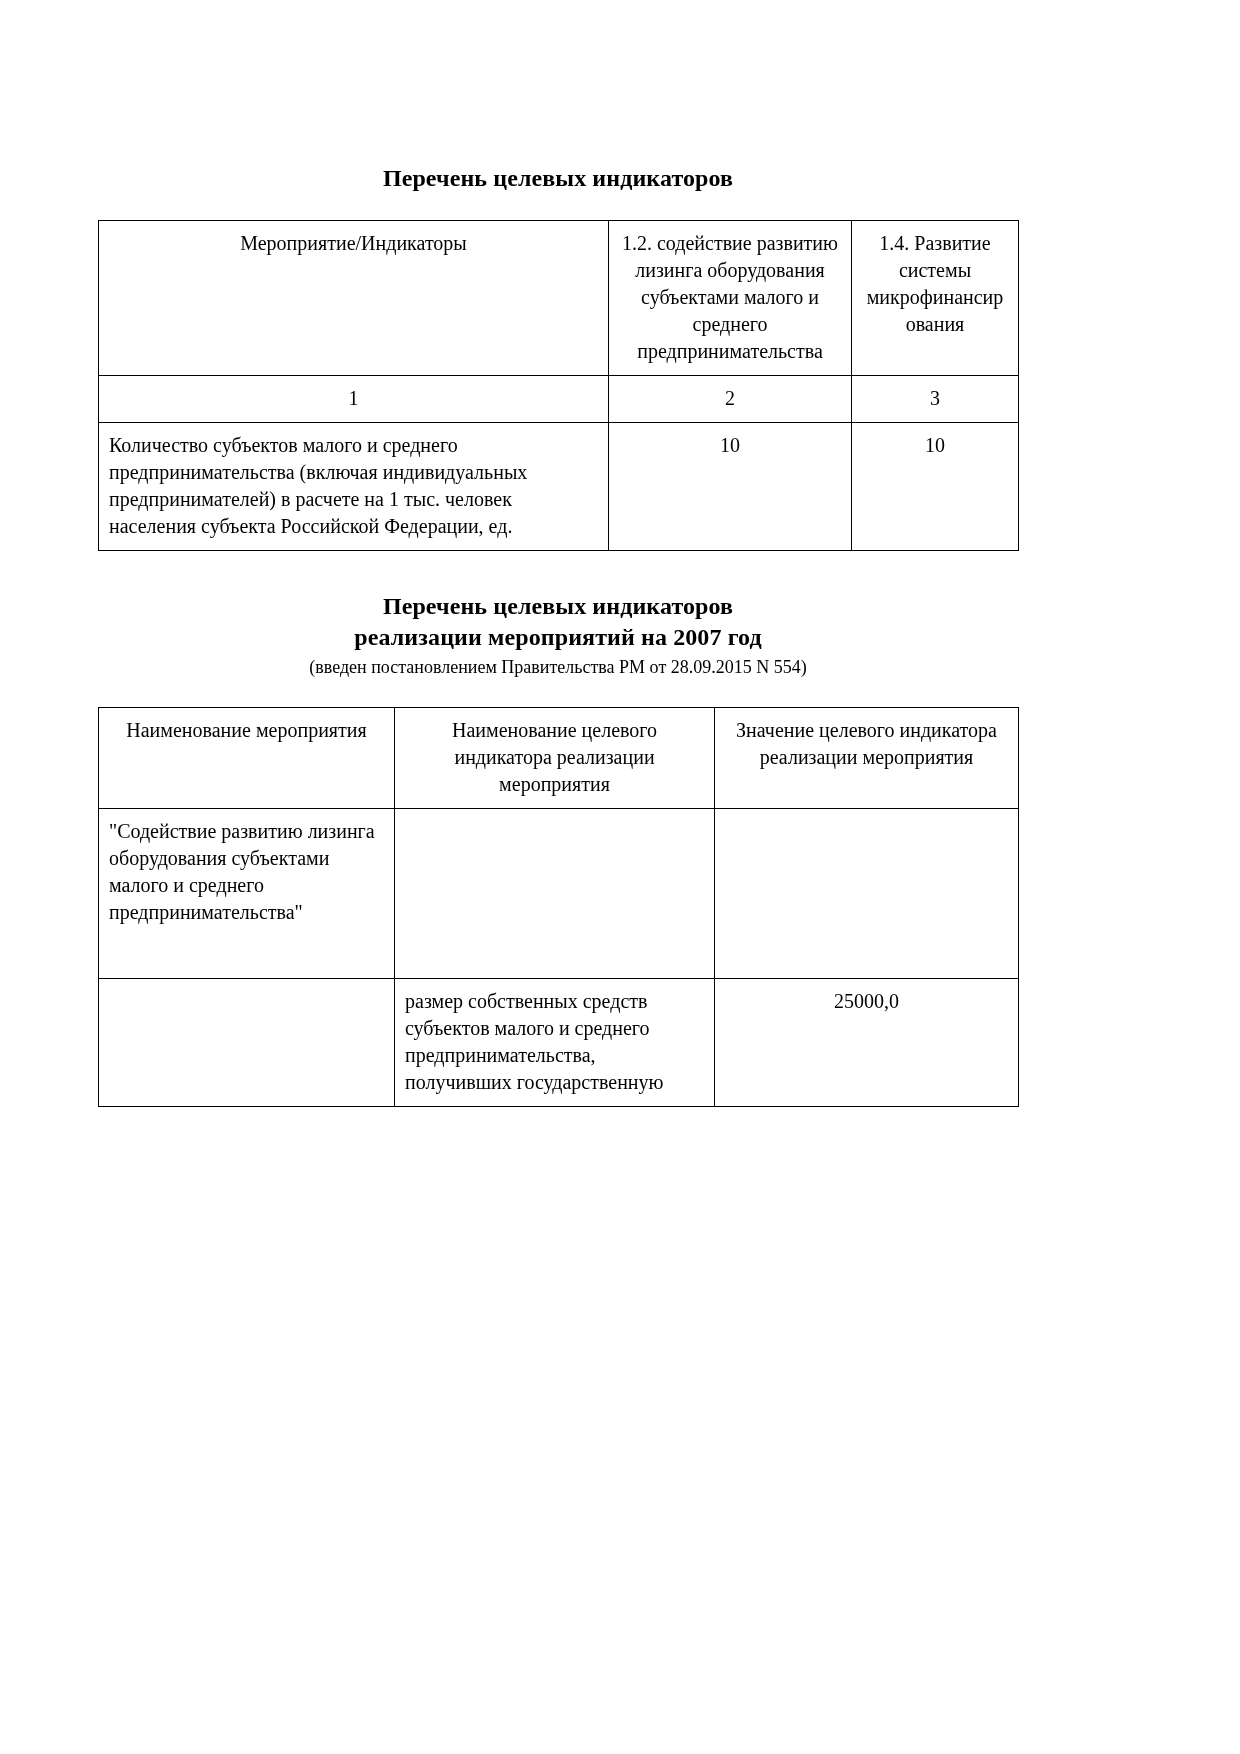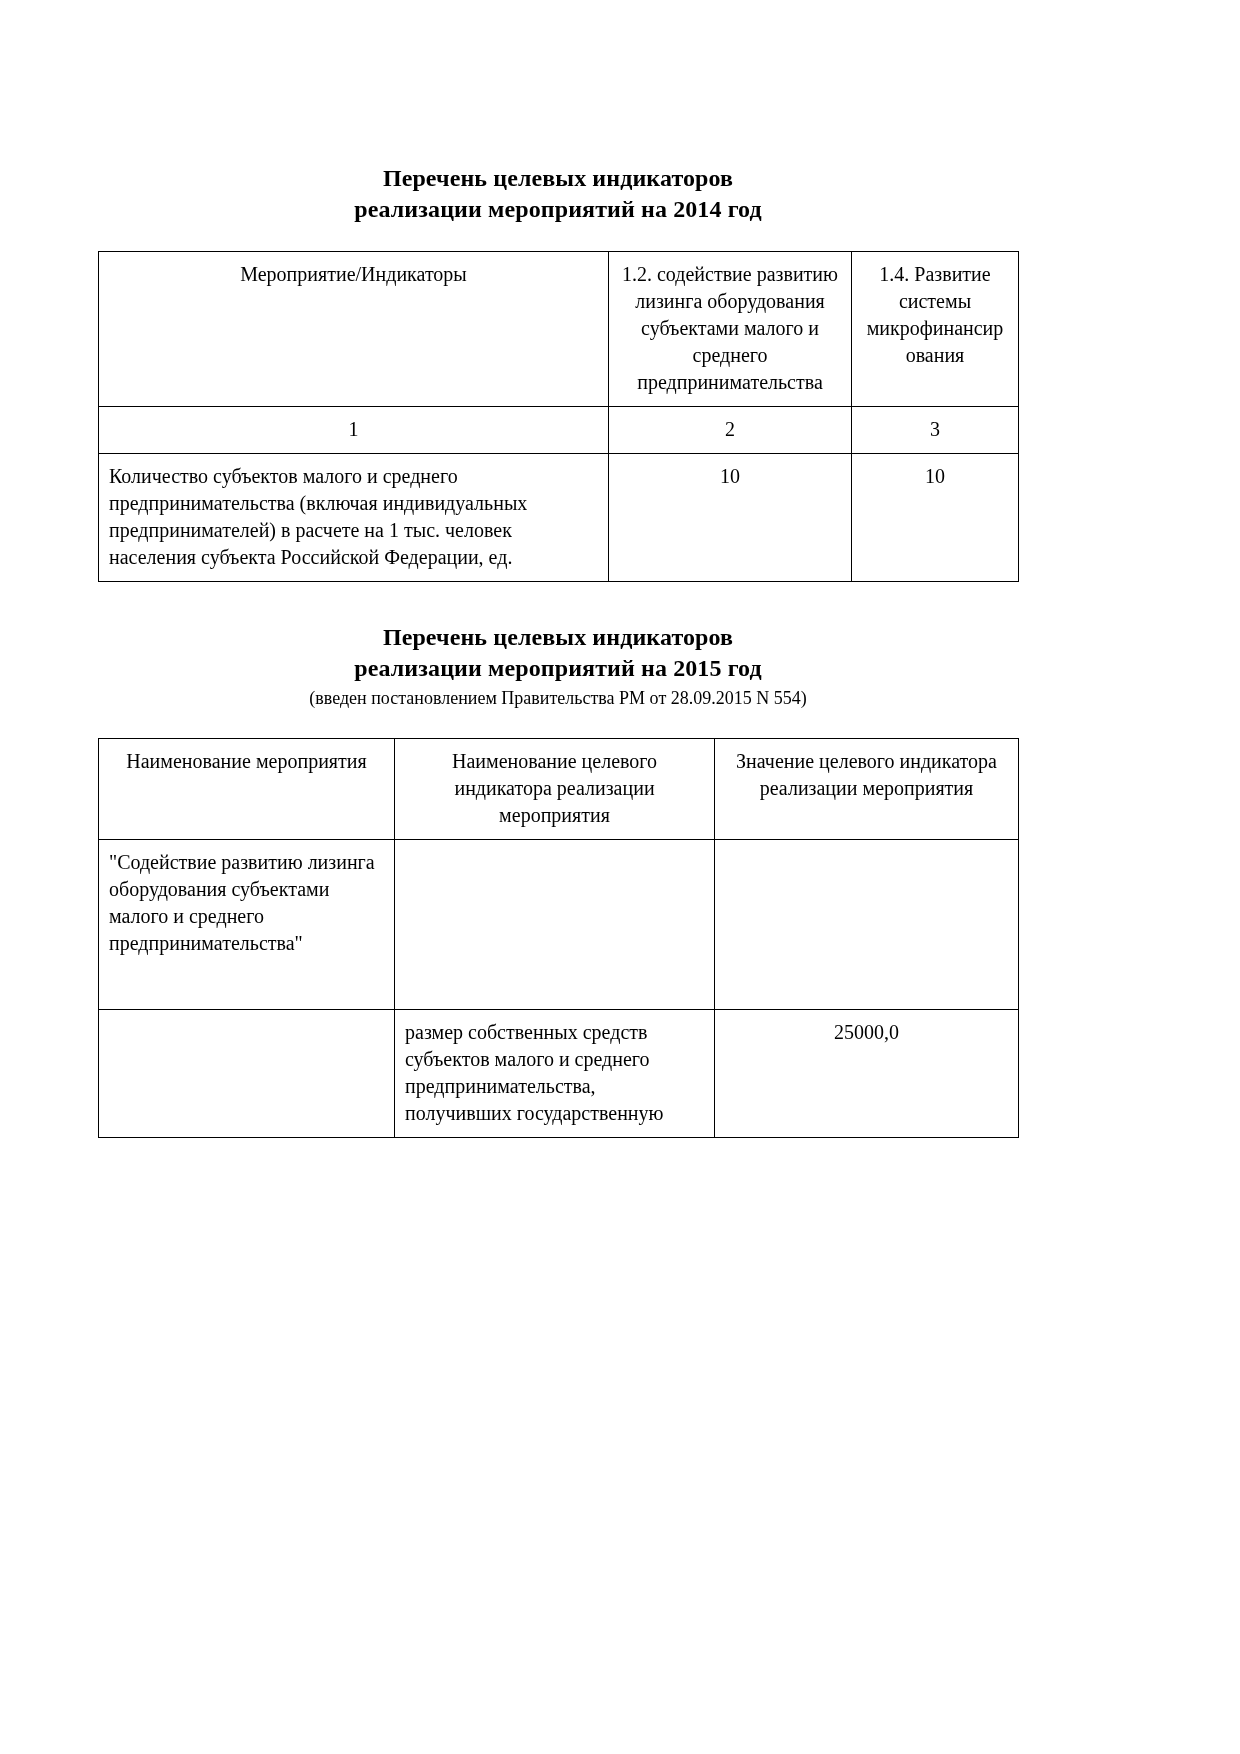--- a/index.html
+++ b/index.html
@@ -103,21 +103,20 @@
 </head>
 <body>
 
 <div class="page">
   <div class="content">
 
     <div class="spacer-title-1"></div>
 
     <div class="doc-title">
       <span class="line">Перечень целевых индикаторов</span>
-      <span class="line">реализации мероприятий на 2014 год</span>
     </div>
 
     <div class="spacer-after-title-1"></div>
 
     <table class="doc-table">
       <colgroup>
         <col class="t1-col1">
           <col class="t1-col2">
           <col class="t1-col3">
       </colgroup>
@@ -137,21 +136,21 @@
           <td class="num">10</td>
           <td class="num">10</td>
         </tr>
       </tbody>
     </table>
 
     <div class="spacer-between-blocks"></div>
 
     <div class="doc-title">
       <span class="line">Перечень целевых индикаторов</span>
-      <span class="line">реализации мероприятий на 2015 год</span>
+      <span class="line">реализации мероприятий на 2007 год</span>
     </div>
     <div class="doc-subtitle">(введен постановлением Правительства РМ от 28.09.2015 N 554)</div>
 
     <div class="spacer-after-title-2"></div>
 
     <table class="doc-table">
       <colgroup>
         <col class="t2-col1">
           <col class="t2-col2">
           <col class="t2-col3">

